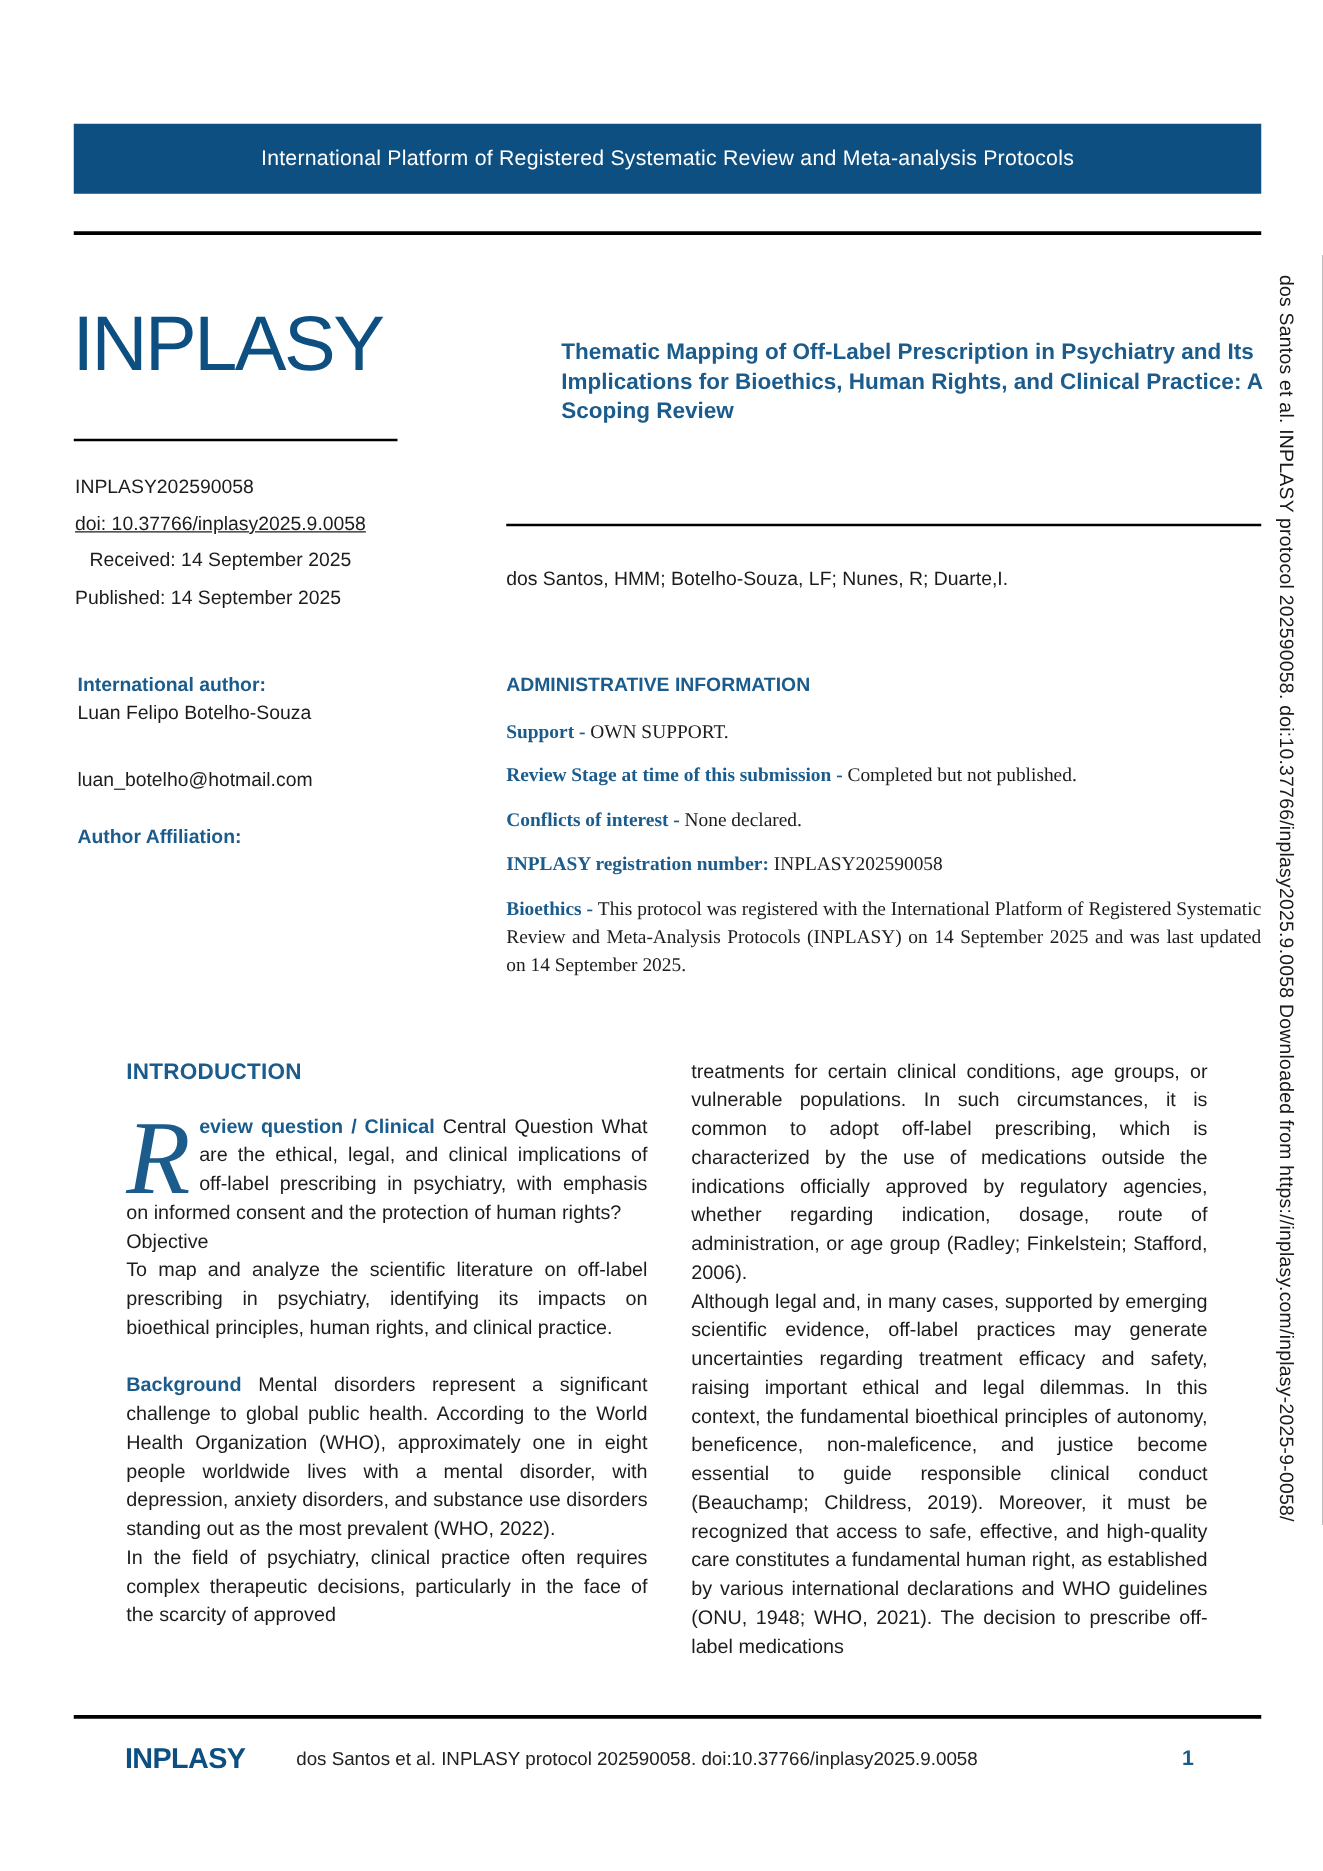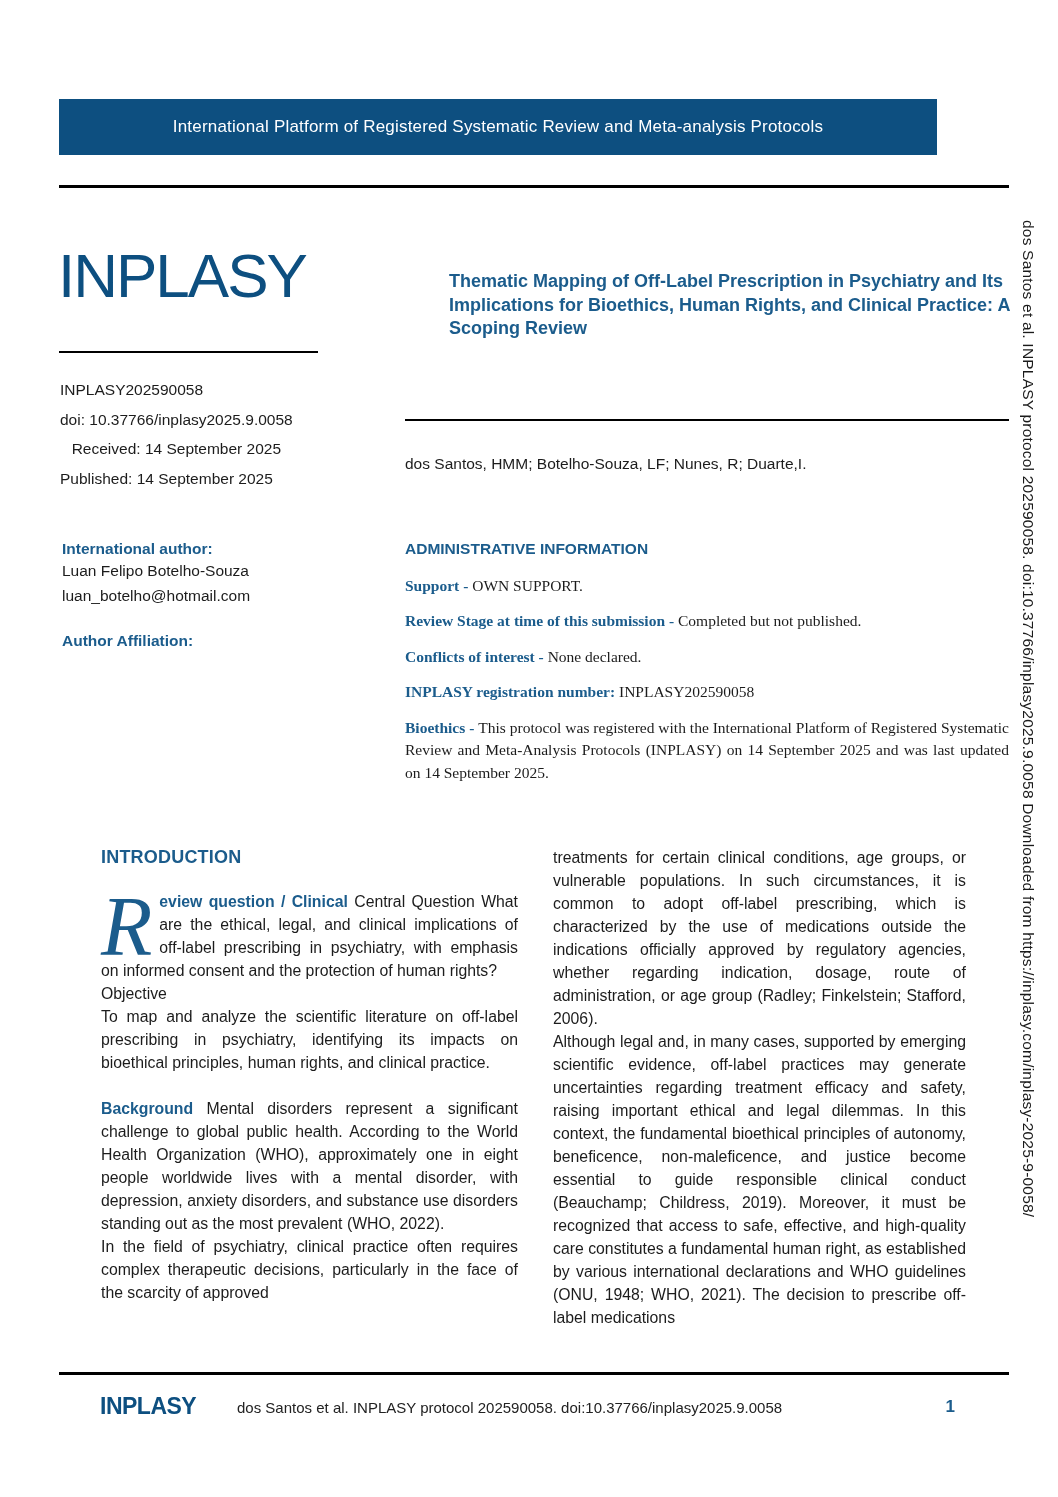--- a/index.html
+++ b/index.html
@@ -13,52 +13,52 @@
     position:relative;
     width:1058px;height:1497px;
     background:#ffffff;
     margin:0 auto;
     font-family:"Liberation Sans", sans-serif;
     color:var(--text);
     overflow:hidden;
   }
   
   .banner{
-    position:absolute;left:59px;top:99px;width:878px;height:56px;
+    position:absolute;left:59px;top:99px;width:950px;height:56px;
     background:var(--brand);
     display:flex;align-items:center;justify-content:center;
     color:#ffffff;font-size:17px;letter-spacing:.2px;
   }
   .rule{position:absolute;background:#000;}
   .rule-top{left:59px;top:185px;width:950px;height:3px;}
   .rule-logo{left:59px;top:351px;width:259px;height:2px;}
   .rule-title{left:405px;top:419px;width:604px;height:2px;}
   .rule-footer{left:59px;top:1372px;width:950px;height:3px;}
 
   .logo{
     position:absolute;left:58px;top:240px;
     font-size:62px;letter-spacing:-2px;color:var(--brand);
     font-weight:400;
   }
   .meta{position:absolute;left:60px;top:379px;font-size:15.5px;line-height:22px;}
   .meta .m1{margin-bottom:8px;}
-  .meta .m2{margin-bottom:7px;}
+  .meta .m2{margin-bottom:7px;text-decoration:underline;}
   .meta .m3{margin-bottom:8px;text-align:center;}
 
   .title{
     position:absolute;left:405px;top:270px;width:600px;
     color:var(--accent);font-size:18px;font-weight:bold;line-height:23.5px;margin-left:44px;
   }
   .authors{position:absolute;left:405px;top:455px;width:604px;font-size:15.5px;}
 
   .blue-label{color:var(--accent);font-weight:bold;}
 
   .corr{position:absolute;left:62px;top:538px;width:260px;font-size:15.5px;line-height:22px;}
   .corr .lbl{margin-bottom:0px;}
-  .corr .name{margin-bottom:3px;}
+  .corr .name{margin-bottom:32px;}
   .corr .email{margin-bottom:23px;}
 
   .admin{position:absolute;left:405px;top:538px;width:604px;font-size:15.5px;line-height:22.5px;}
   .admin h2{color:var(--accent);font-size:15.5px;font-weight:bold;margin-bottom:14px;}
   .admin p{margin-bottom:13px;text-align:justify;font-family:Liberation Serif, serif;}
   .admin p:last-child{margin-bottom:0;}
 
   .col{position:absolute;top:846px;font-size:15.8px;line-height:23px;text-align:justify;}
   .col-left{left:101px;width:417px;}
   .col-right{left:553px;width:413px;}

